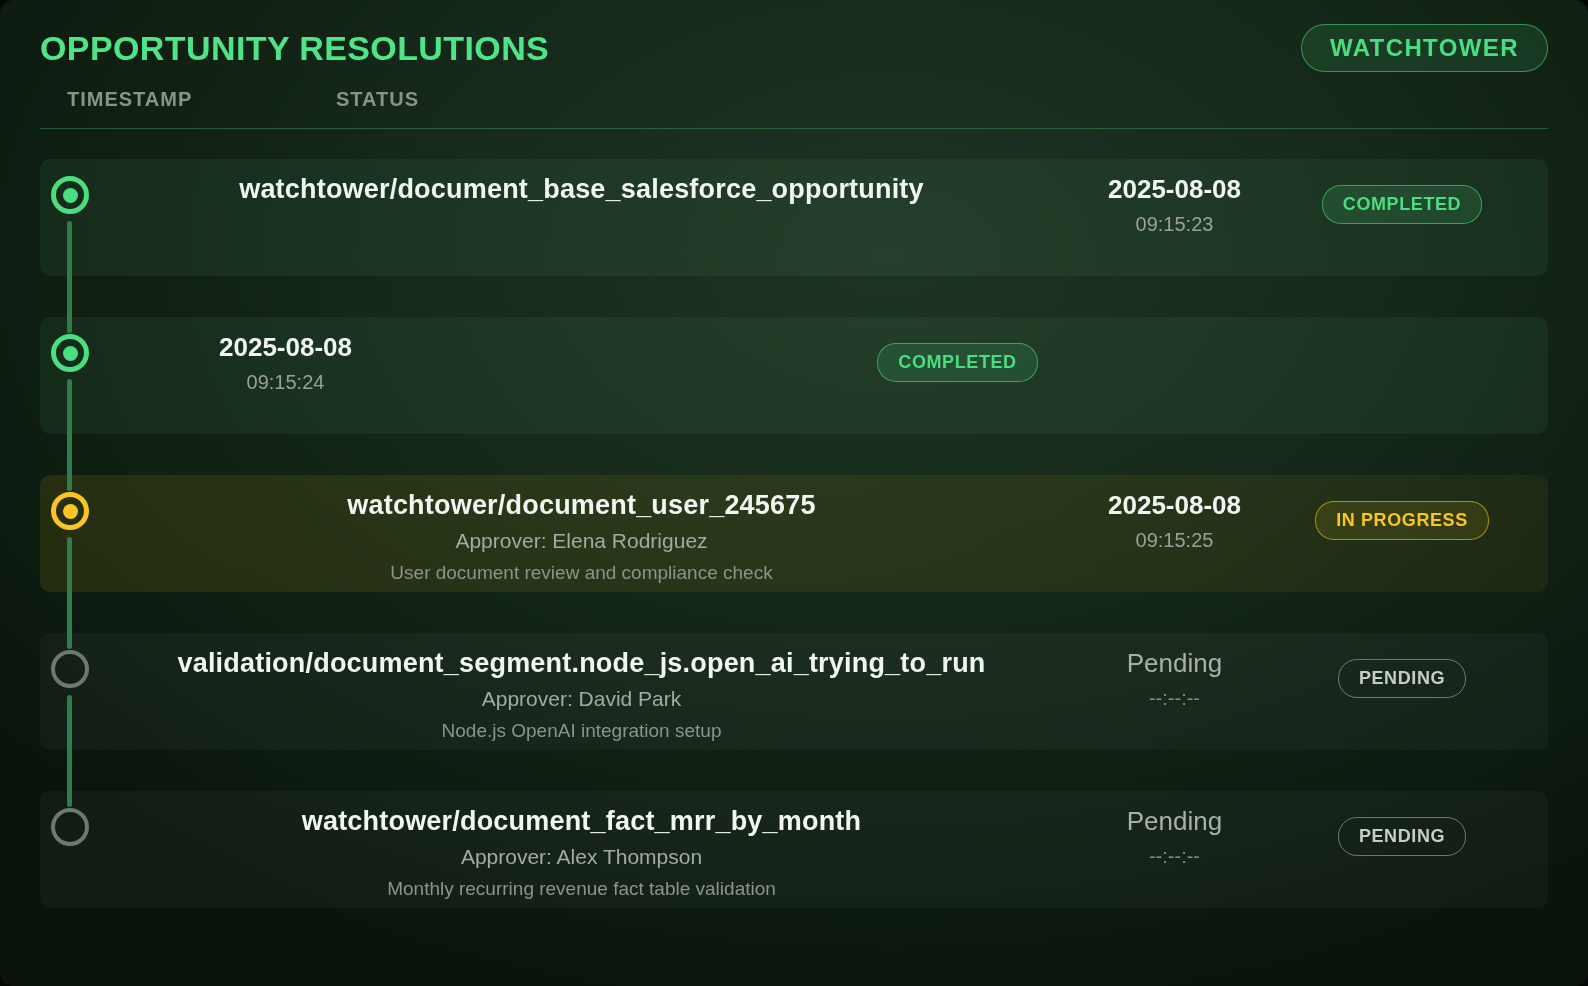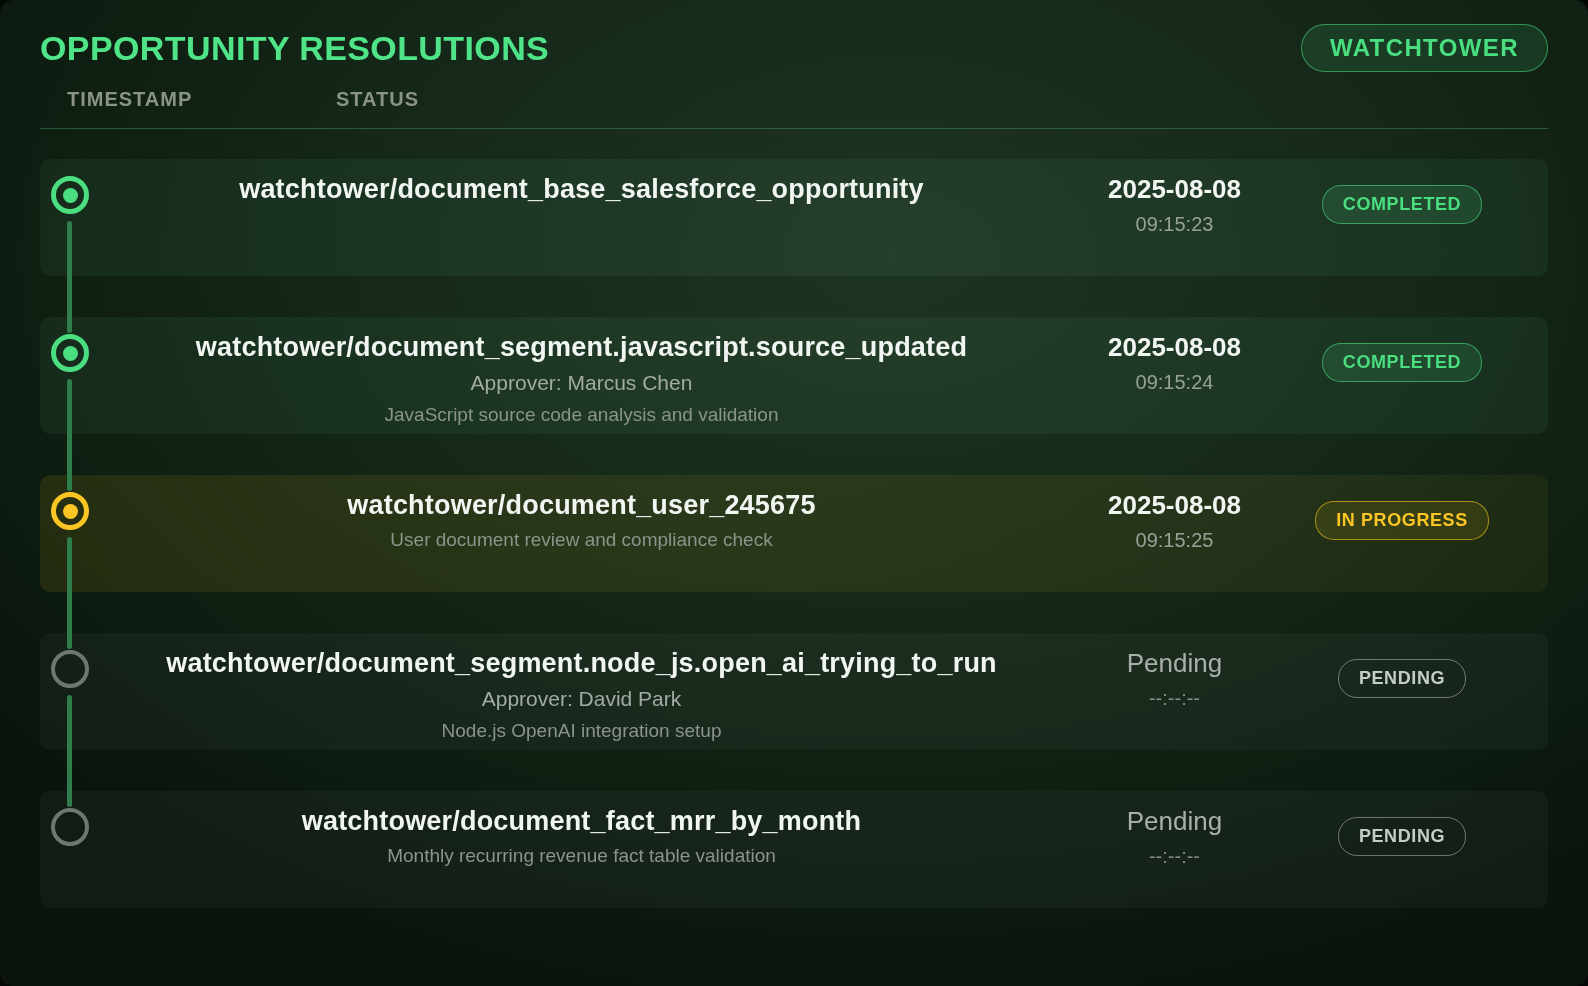--- a/index.html
+++ b/index.html
@@ -161,78 +161,75 @@
         <div class="st">
           <span class="badge">COMPLETED</span>
         </div>
       </div>
 
       <div class="card s-completed">
         <div class="marker">
           <span class="dot"></span>
           <span class="tline"></span>
         </div>
-        <div class="info">
-          <div class="opp-name">watchtower/document_segment.javascript.source_updated</div>
-          <div class="approver">Approver: Marcus Chen</div>
-          <div class="desc">JavaScript source code analysis and validation</div>
-        </div>
         <div class="ts">
           <div class="date">2025-08-08</div>
           <div class="time">09:15:24</div>
         </div>
         <div class="st">
           <span class="badge">COMPLETED</span>
         </div>
       </div>
 
       <div class="card s-inprogress">
         <div class="marker">
           <span class="dot"></span>
           <span class="tline"></span>
         </div>
         <div class="info">
           <div class="opp-name">watchtower/document_user_245675</div>
+          <div class="approver">Approver: Elena Rodriguez</div>
           <div class="desc">User document review and compliance check</div>
         </div>
         <div class="ts">
           <div class="date">2025-08-08</div>
           <div class="time">09:15:25</div>
         </div>
         <div class="st">
           <span class="badge">IN PROGRESS</span>
         </div>
       </div>
 
       <div class="card s-pending">
         <div class="marker">
           <span class="dot"></span>
           <span class="tline"></span>
         </div>
         <div class="info">
-          <div class="opp-name">watchtower/document_segment.node_js.open_ai_trying_to_run</div>
+          <div class="opp-name">validation/document_segment.node_js.open_ai_trying_to_run</div>
           <div class="approver">Approver: David Park</div>
           <div class="desc">Node.js OpenAI integration setup</div>
         </div>
         <div class="ts">
           <div class="date">Pending</div>
           <div class="time">--:--:--</div>
         </div>
         <div class="st">
           <span class="badge">PENDING</span>
         </div>
       </div>
 
       <div class="card s-pending">
         <div class="marker">
           <span class="dot"></span>
 
         </div>
         <div class="info">
           <div class="opp-name">watchtower/document_fact_mrr_by_month</div>
+          <div class="approver">Approver: Alex Thompson</div>
           <div class="desc">Monthly recurring revenue fact table validation</div>
         </div>
         <div class="ts">
           <div class="date">Pending</div>
           <div class="time">--:--:--</div>
         </div>
         <div class="st">
           <span class="badge">PENDING</span>
         </div>
       </div>

